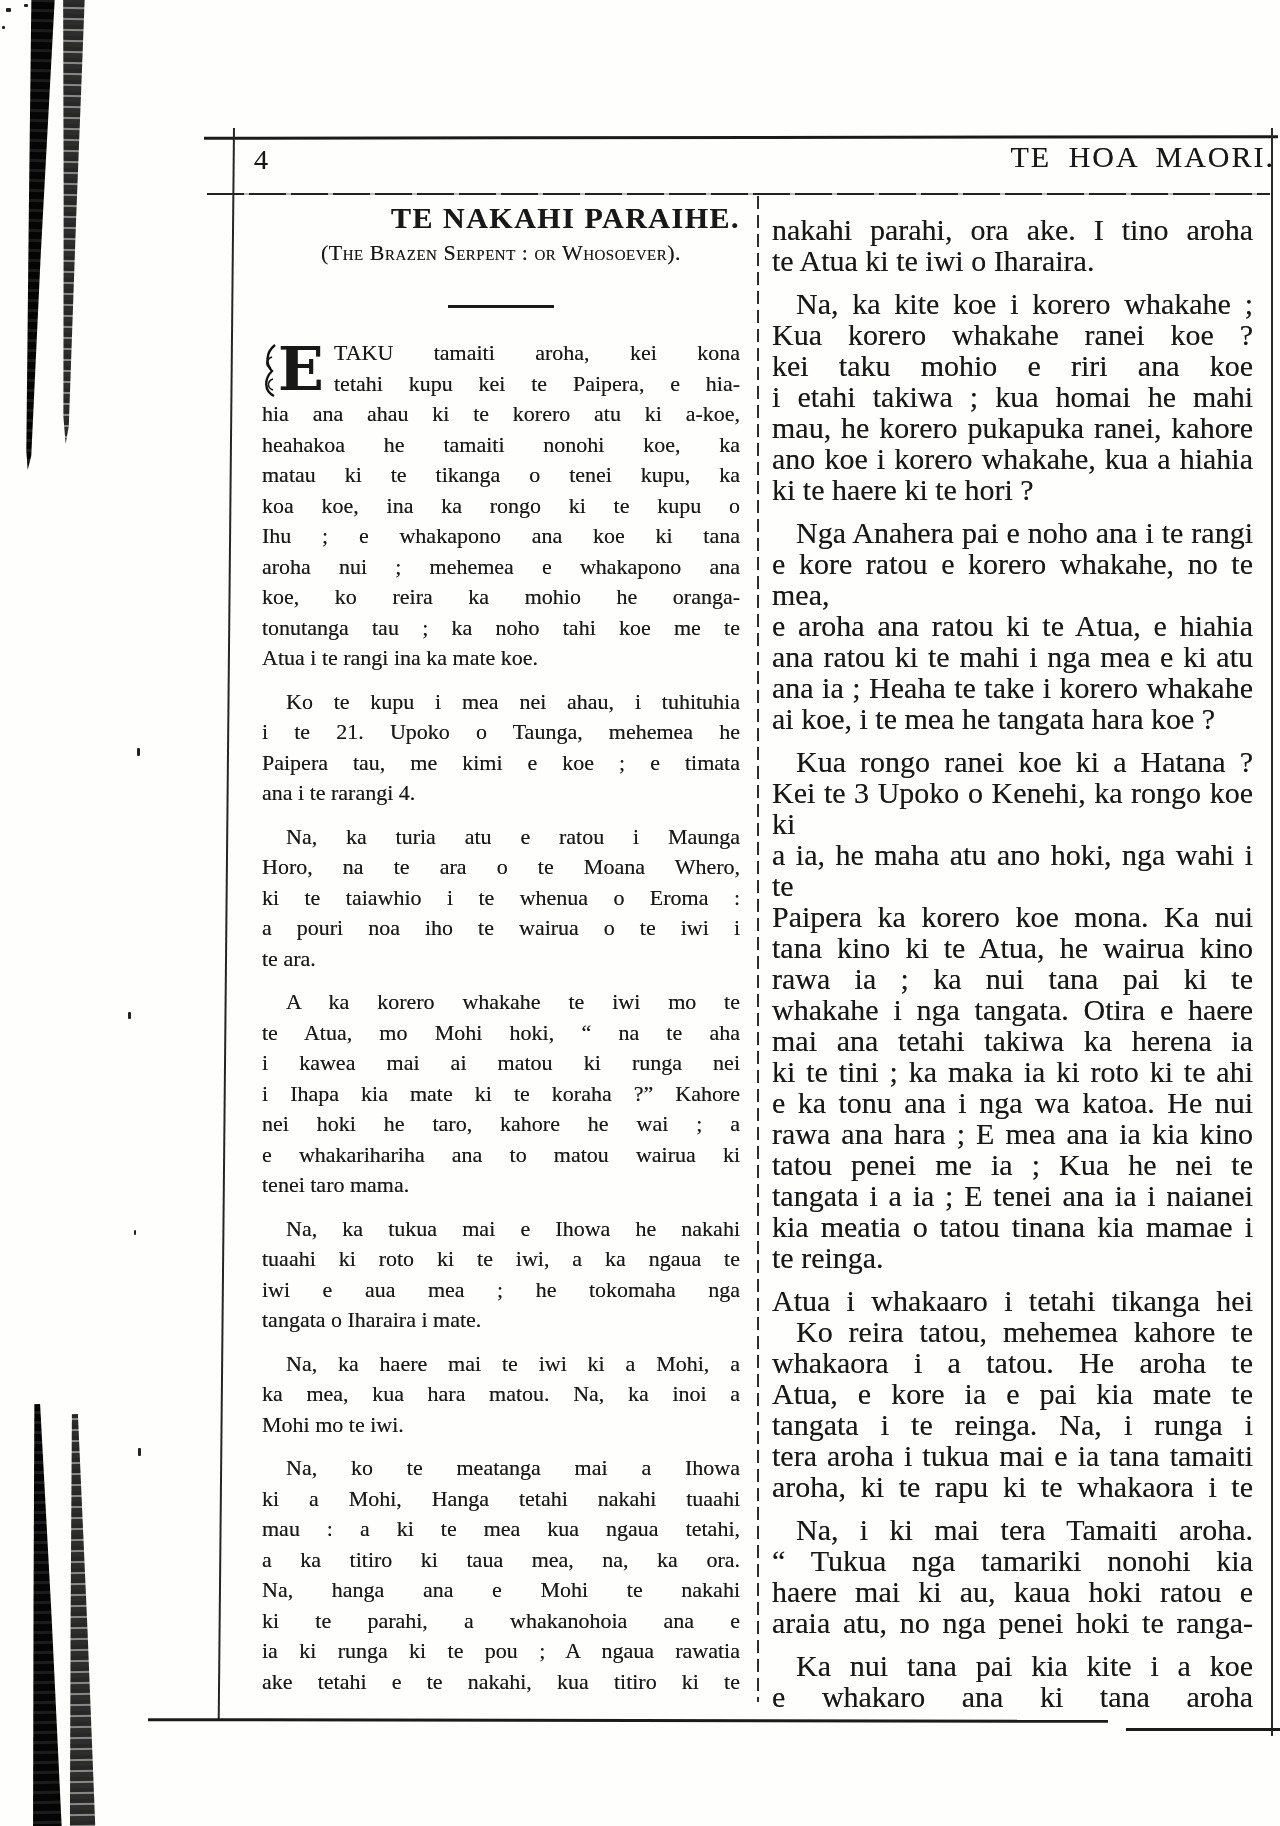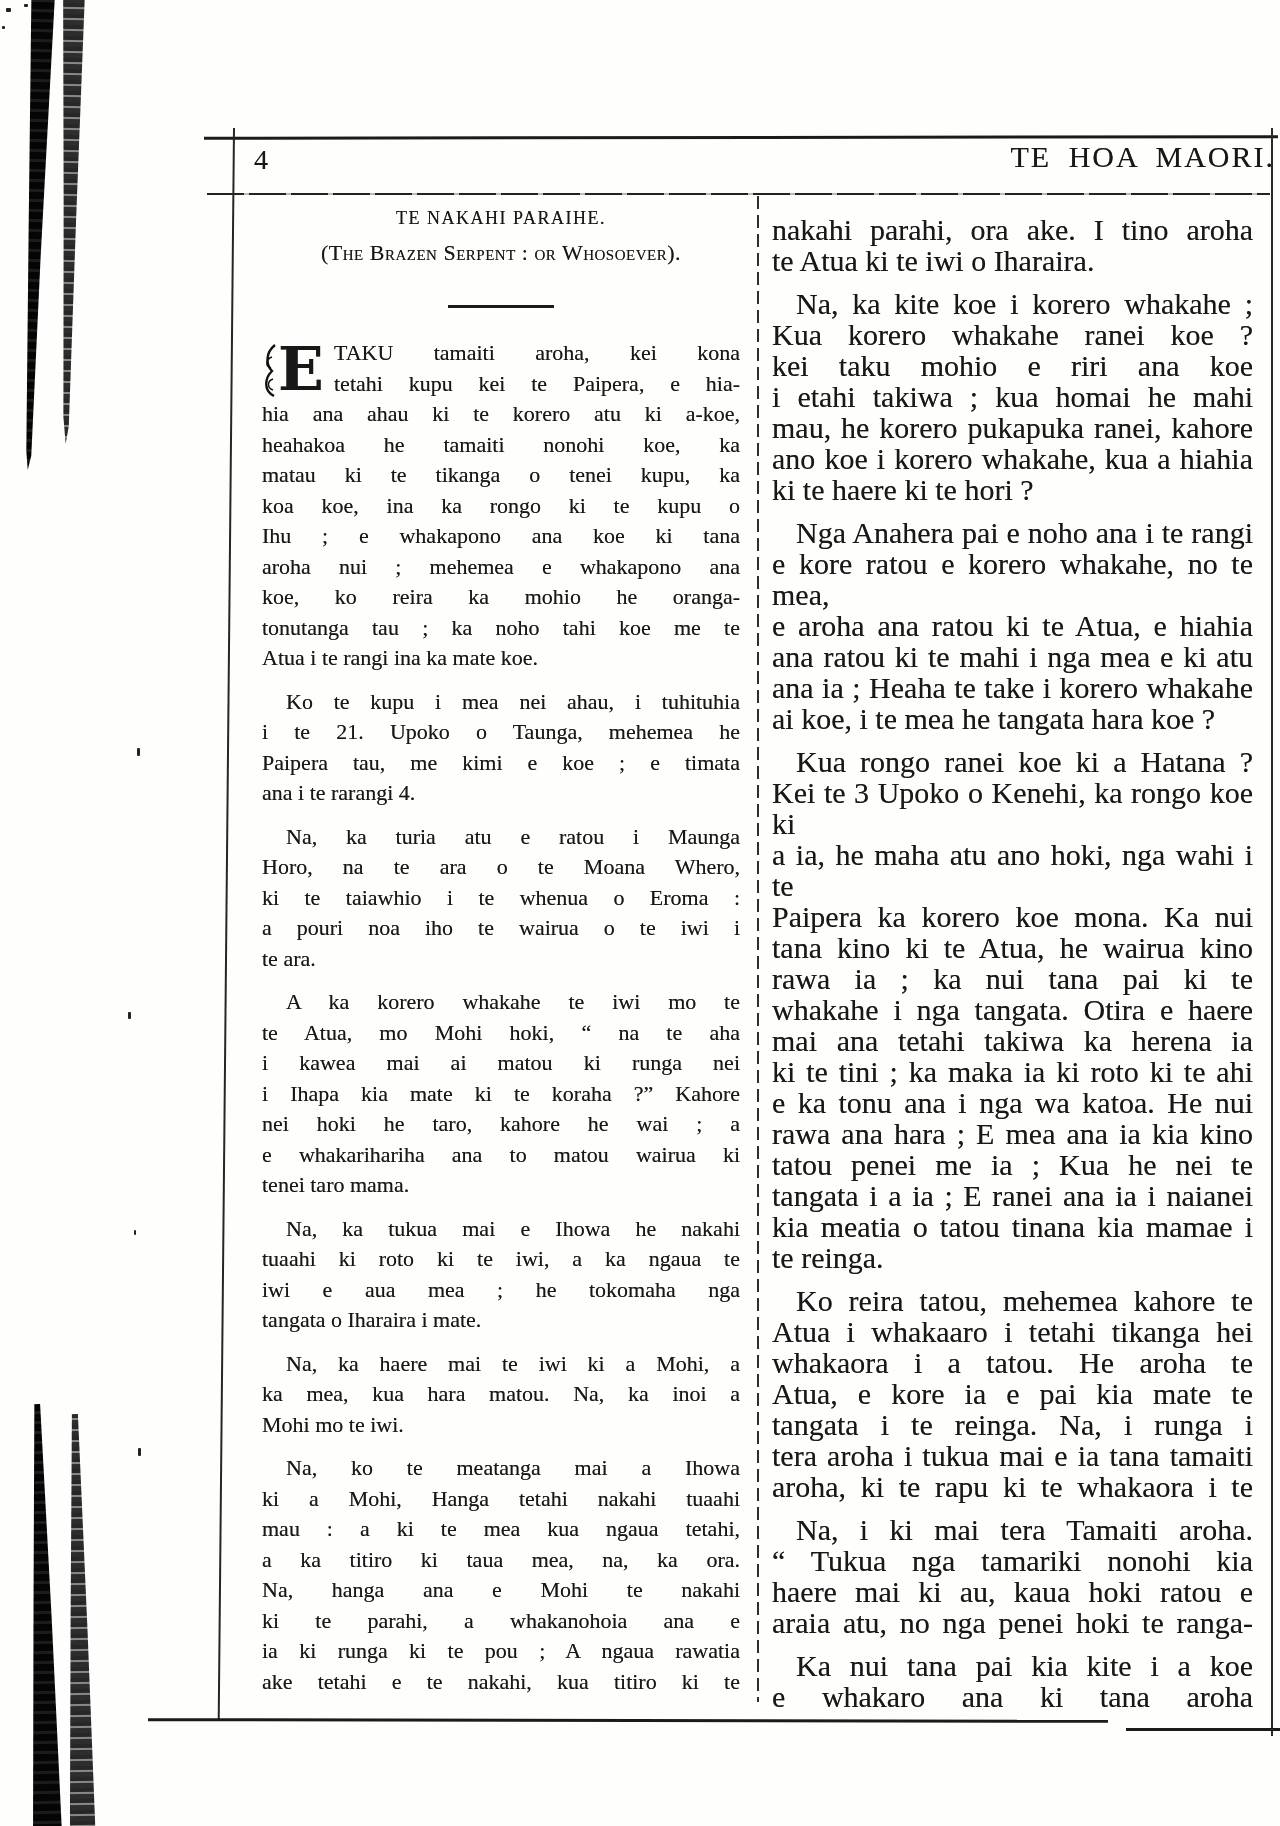--- a/index.html
+++ b/index.html
@@ -36,21 +36,21 @@
   .page-number{position:absolute;left:254px;top:144px;font-size:28px;}
   .header-title{position:absolute;left:205px;top:140px;width:1070px;text-align:right;
     font-size:30px;letter-spacing:2px;word-spacing:8px;}
 
   
   .col{position:absolute;}
   .col-left{left:262px;top:196px;width:478px;line-height:30.5px;font-size:22px;}
   .col-right{left:772px;top:214px;width:481px;line-height:31px;font-size:30px;}
   .col, .header-title, .page-number{text-shadow:0 0 .5px rgba(0,0,0,.55);}
 
-  .article-title{text-align:center;font-weight:normal;font-size:18px;letter-spacing:1.5px;margin-top:6px;line-height:32px;}
+  .article-title{text-align:right;font-weight:bold;font-size:30px;letter-spacing:1.5px;margin-top:6px;line-height:32px;}
   .article-subtitle{text-align:center;font-size:22px;line-height:30px;margin-top:4px;font-variant-caps:small-caps;letter-spacing:.5px;}
   .title-rule{width:106px;height:3px;background:#1b1b1b;margin:37px auto 30px auto;}
 
   .para{margin:0 0 13px 0;}
   .col-right .para{margin-bottom:12px;}
   .line{text-align:justify;}
   .line.jl{text-align-last:justify;}
   .line.ind{text-indent:24px;}
 
   
@@ -186,27 +186,27 @@
           <div class="line jl">a ia, he maha atu ano hoki, nga wahi i te</div>
           <div class="line jl">Paipera ka korero koe mona.  Ka nui</div>
           <div class="line jl">tana kino ki te Atua, he wairua kino</div>
           <div class="line jl">rawa ia ;  ka nui tana pai ki te</div>
           <div class="line jl">whakahe i nga tangata.  Otira e haere</div>
           <div class="line jl">mai ana tetahi takiwa ka herena ia</div>
           <div class="line jl">ki te tini ;  ka maka ia ki roto ki te ahi</div>
           <div class="line jl">e ka tonu ana i nga wa katoa.  He nui</div>
           <div class="line jl">rawa ana hara ;  E mea ana ia kia kino</div>
           <div class="line jl">tatou penei me ia ;  Kua he nei te</div>
-          <div class="line jl">tangata i a ia ;  E ranei ana ia i naianei</div>
+          <div class="line jl">tangata i a ia ;  E tenei ana ia i naianei</div>
           <div class="line jl">kia meatia o tatou tinana kia mamae i</div>
           <div class="line">te reinga.</div>
         </div>
         <div class="para">
+          <div class="line jl">Atua i whakaaro i tetahi tikanga hei</div>
           <div class="line jl ind">Ko reira tatou,  mehemea kahore te</div>
-          <div class="line jl">Atua i whakaaro i tetahi tikanga hei</div>
           <div class="line jl">whakaora i a tatou.   He aroha te</div>
           <div class="line jl">Atua,  e kore ia e pai kia mate te</div>
           <div class="line jl">tangata i te reinga.   Na, i runga i</div>
           <div class="line jl">tera aroha i tukua mai e ia tana tamaiti</div>
           <div class="line jl">aroha, ki te rapu ki te whakaora i te</div>
         </div>
         <div class="para">
           <div class="line jl ind">Na, i ki mai tera Tamaiti aroha.</div>
           <div class="line jl">“ Tukua nga tamariki nonohi kia</div>
           <div class="line jl">haere mai ki au, kaua hoki ratou e</div>

